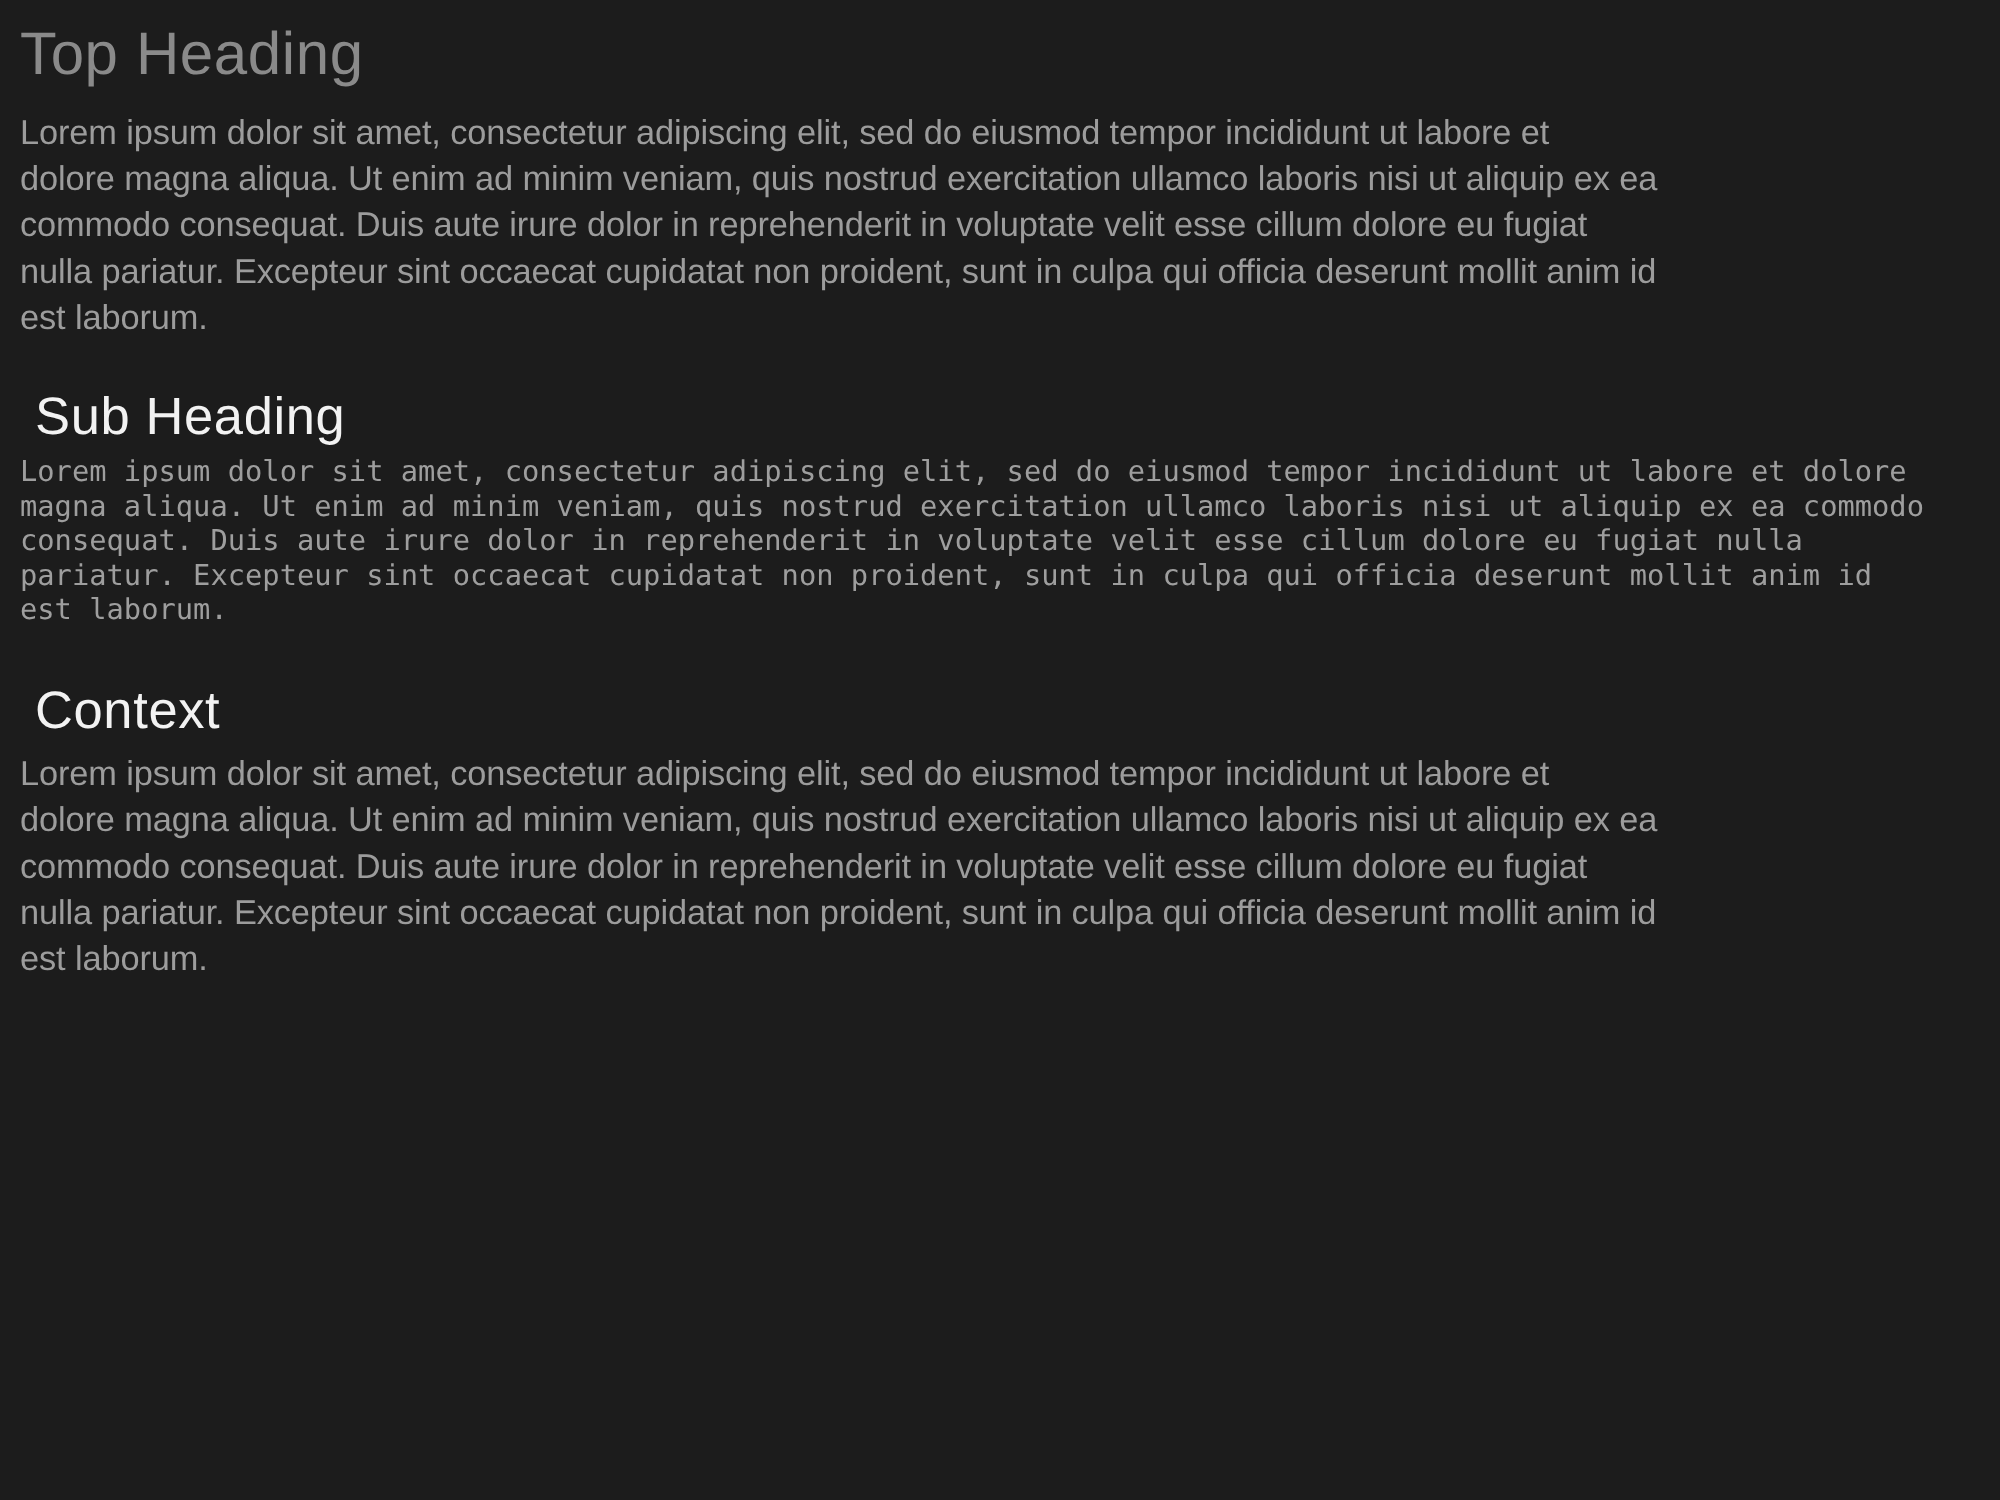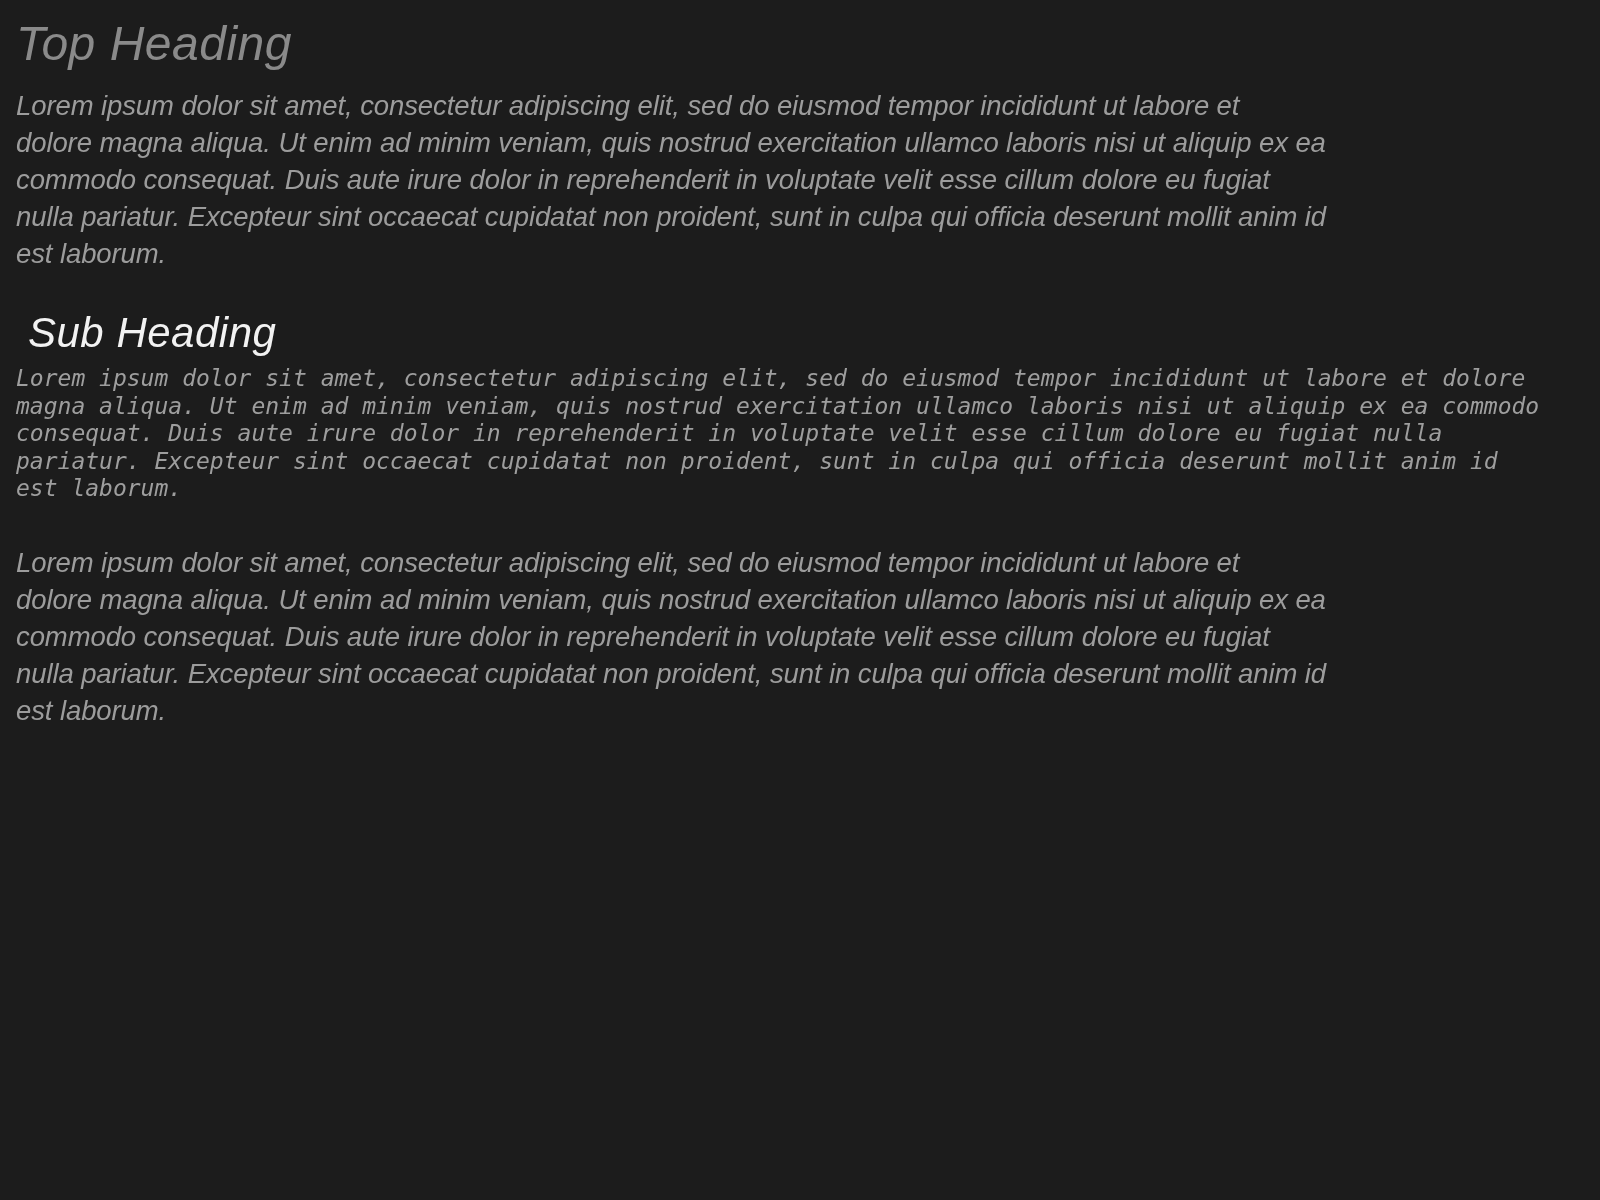--- a/index.html
+++ b/index.html
@@ -9,21 +9,20 @@
     width: 1600px;
     height: 1200px;
     overflow: hidden;
   }
   .page {
     box-sizing: border-box;
     width: 1600px;
     height: 1200px;
     padding: 10px 16px;
     font-family: "Liberation Sans", sans-serif;
-    font-style: italic;
   }
   h1.top-heading {
     margin: 6px 0 16px 0;
     font-size: 48px;
     line-height: 1.15;
     font-weight: normal;
     color: #8a8a8a;
     letter-spacing: 0.5px;
   }
   h2.section-heading {
@@ -65,20 +64,21 @@
 est laborum.</p>
 
   <h2 class="section-heading">Sub Heading</h2>
 
   <p class="mono-paragraph">Lorem ipsum dolor sit amet, consectetur adipiscing elit, sed do eiusmod tempor incididunt ut labore et dolore
 magna aliqua. Ut enim ad minim veniam, quis nostrud exercitation ullamco laboris nisi ut aliquip ex ea commodo
 consequat. Duis aute irure dolor in reprehenderit in voluptate velit esse cillum dolore eu fugiat nulla
 pariatur. Excepteur sint occaecat cupidatat non proident, sunt in culpa qui officia deserunt mollit anim id
 est laborum.</p>
 
+  <h2 class="section-heading">Context</h2>
 
   <p class="body-paragraph">Lorem ipsum dolor sit amet, consectetur adipiscing elit, sed do eiusmod tempor incididunt ut labore et
 dolore magna aliqua. Ut enim ad minim veniam, quis nostrud exercitation ullamco laboris nisi ut aliquip ex ea
 commodo consequat. Duis aute irure dolor in reprehenderit in voluptate velit esse cillum dolore eu fugiat
 nulla pariatur. Excepteur sint occaecat cupidatat non proident, sunt in culpa qui officia deserunt mollit anim id
 est laborum.</p>
 
 </div>
 
 </body></html>

